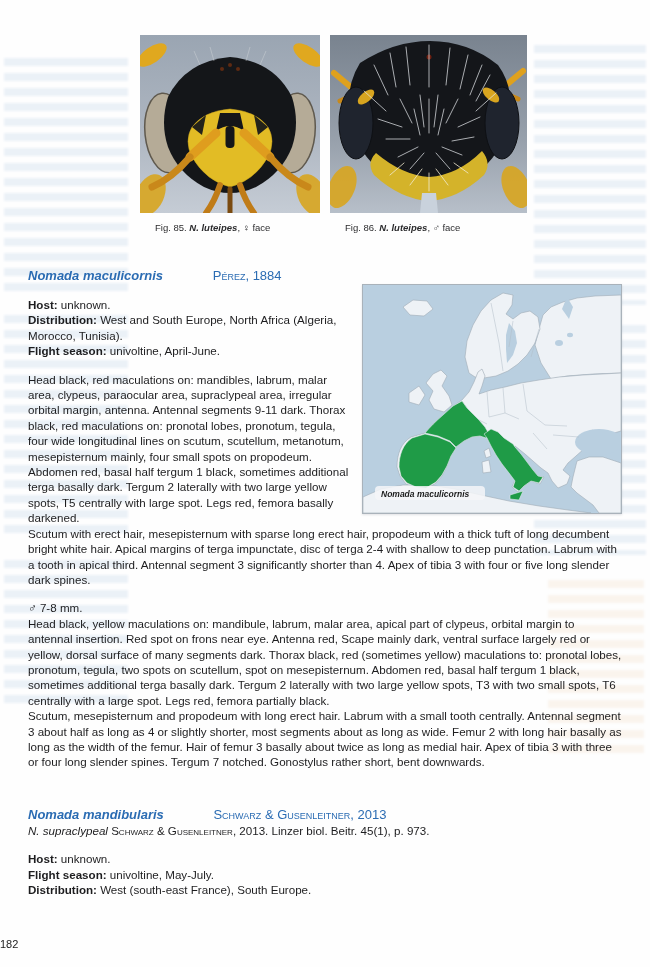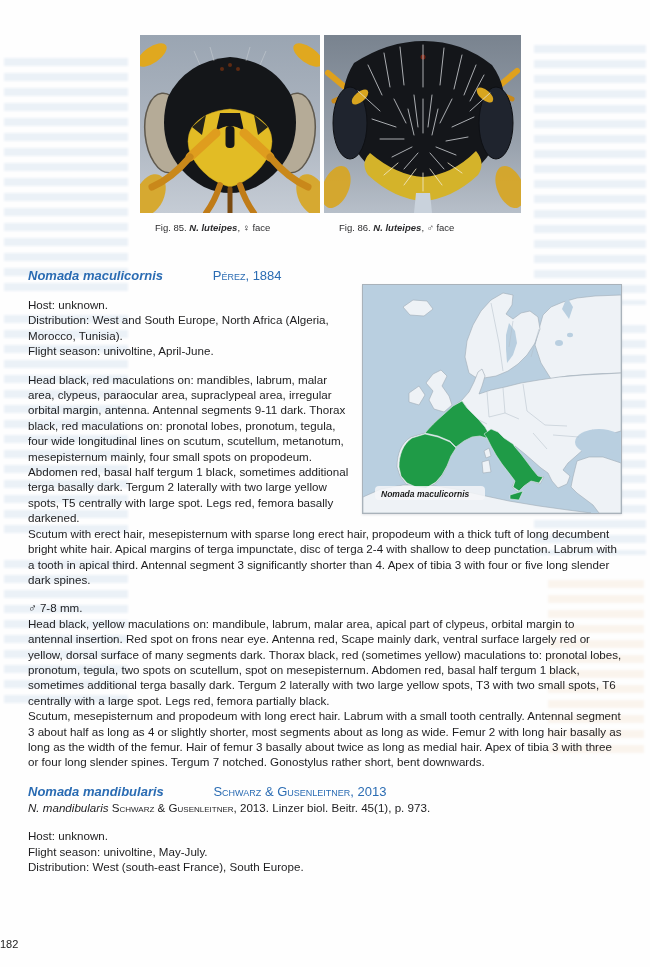--- a/index.html
+++ b/index.html
@@ -5,49 +5,49 @@
   html,body{margin:0;padding:0;background:#ffffff;}
   .page{
     position:relative;width:650px;height:967px;background:#fefefe;
     font-family:"Liberation Sans","DejaVu Sans",sans-serif;color:#1d1d1f;overflow:hidden;
   }
   
   .bleed{position:absolute;pointer-events:none;filter:blur(1.2px);}
   .bleed.cool{background:repeating-linear-gradient(180deg,rgba(140,175,215,.16) 0 8px,rgba(140,175,215,0) 8px 15px);}
   .bleed.warm{background:repeating-linear-gradient(180deg,rgba(225,175,120,.12) 0 8px,rgba(225,175,120,0) 8px 15px);}
 
-  .figures{position:absolute;top:35px;left:140px;display:flex;gap:4px;}
+  .figures{position:absolute;top:35px;left:140px;display:flex;gap:10px;}
   .figure{display:flex;flex-direction:column;}
   .photo{height:178px;display:block;}
   .caption{margin-top:9px;padding-left:15px;font-size:9.5px;color:#2c2c2e;}
   .caption .species{font-weight:bold;font-style:italic;}
 
   .content{position:absolute;top:268px;left:28px;width:594px;font-size:11.6px;line-height:15.4px;}
 
   .sp-heading{font-size:13px;line-height:16px;color:#2b6cb3;margin:0;}
   .sp-heading .name{font-weight:bold;font-style:italic;}
   .sp-heading .auth{font-weight:normal;font-variant:small-caps;padding-left:46px;}
   .ref-line{margin:0 0 0 0;}
   .ref-line .name{font-style:italic;}
   .ref-line .auth{font-variant:small-caps;}
 
   .info-block{margin-top:13px;}
-  .info-line b{font-weight:normal;}
+  .info-line b{font-weight:bold;}
 
   .map-float{
     float:right;width:258px;height:228px;margin:0 0 10px 12px;
     border:1px solid #a9b2ba;background:#b9cfe0;box-shadow:0 1px 2px rgba(60,70,90,.15);
   }
   .map-float svg{display:block;}
 
   .descr{margin-top:13px;}
   .descr p{margin:0;}
   .male-block{}
 
-  .species2{clear:both;margin-top:14px;}
+  .species2{clear:both;margin-top:37px;}
 
   .page-number{position:absolute;top:938px;left:0;width:650px;text-align:left;font-size:11px;color:#222;}
 
   .maplabel{font-size:8.5px;font-weight:bold;font-style:italic;fill:#1b1b1b;}
 </style>
 </head>
 <body>
 
 <div class="page">
 
@@ -230,21 +230,21 @@
       <p>Head black, yellow maculations on: mandibule, labrum, malar area, apical part of clypeus, orbital margin to antennal insertion. Red spot on frons near eye. Antenna red, Scape mainly dark, ventral surface largely red or yellow, dorsal surface of many segments dark. Thorax black, red (sometimes yellow) maculations to: pronotal lobes, pronotum, tegula, two spots on scutellum, spot on mesepisternum. Abdomen red, basal half tergum 1 black, sometimes additional terga basally dark. Tergum 2 laterally with two large yellow spots, T3 with two small spots, T6 centrally with a large spot. Legs red, femora partially black.</p>
       <p>Scutum, mesepisternum and propodeum with long erect hair. Labrum with a small tooth centrally. Antennal segment 3 about half as long as 4 or slightly shorter, most segments about as long as wide. Femur 2 with long hair basally as long as the width of the femur. Hair of femur 3 basally about twice as long as medial hair. Apex of tibia 3 with three or four long slender spines. Tergum 7 notched. Gonostylus rather short, bent downwards.</p>
     </div>
 
     <div class="species2">
       <h3 class="sp-heading">
         <span class="name">Nomada mandibularis</span>
         <span class="auth">Schwarz &amp; Gusenleitner, 2013</span>
       </h3>
       <p class="ref-line">
-        <span class="name">N. mandibularis</span>
+        <span class="name">N. supraclypeal</span>
         <span class="auth">Schwarz &amp; Gusenleitner</span><span>, 2013. Linzer biol. Beitr. 45(1), p. 973.</span>
       </p>
       <div class="info-block">
         <div class="info-line"><b>Host:</b> <span>unknown.</span></div>
         <div class="info-line"><b>Flight season:</b> <span>univoltine, May-July.</span></div>
         <div class="info-line"><b>Distribution:</b> <span>West (south-east France), South Europe.</span></div>
       </div>
     </div>
 
   </div>

